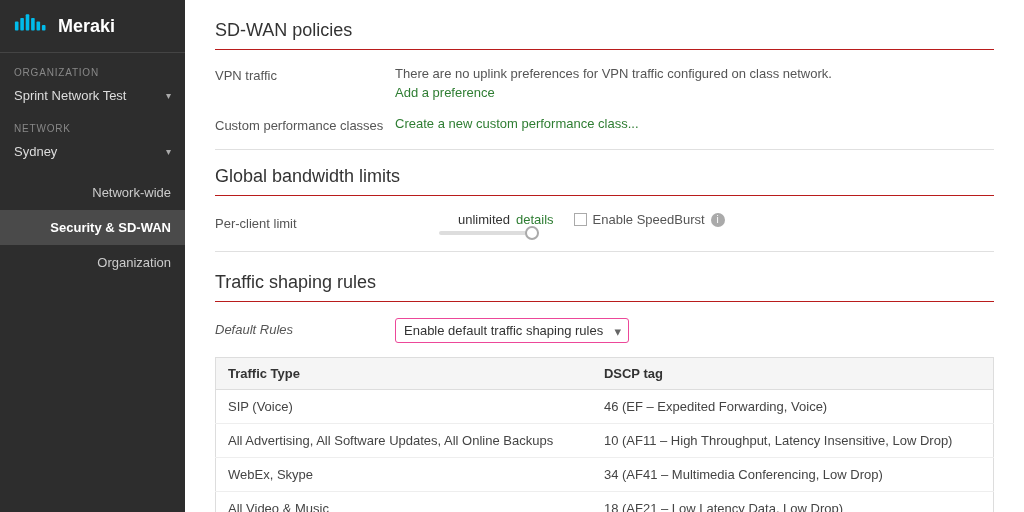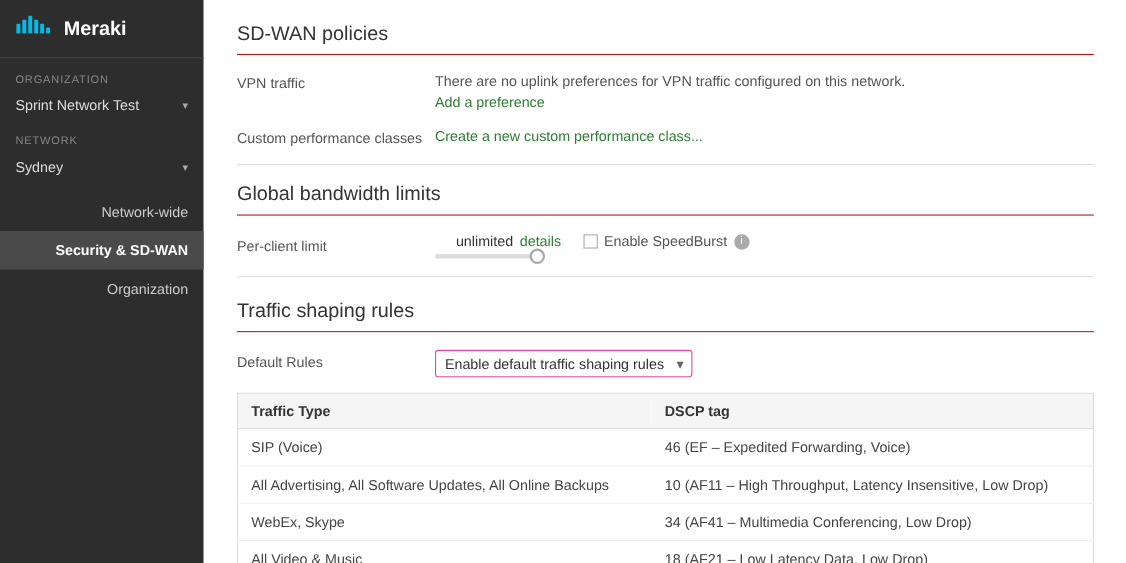--- a/index.html
+++ b/index.html
@@ -108,20 +108,21 @@
       border: none;
       border-top: 1px solid #e0e0e0;
       margin: 16px 0;
     }
 
     
     .bandwidth-row {
       display: flex;
       align-items: center;
       margin-bottom: 8px;
+      gap: 44px;
     }
     .bw-label { width: 180px; min-width: 180px; color: #555; font-size: 13px; }
     .bw-value { font-size: 13px; color: #333; margin-right: 6px; margin-left: 19px; }
     .bw-details-link { color: #2e7d32; text-decoration: none; margin-right: 20px; cursor: pointer; }
 
     .slider-container {
       width: 100px;
       margin-top: 2px;
     }
     .slider-track {
@@ -169,21 +170,21 @@
       cursor: pointer;
     }
 
     
     .traffic-section { margin-top: 20px; }
     .default-rules-row {
       display: flex;
       align-items: flex-start;
       margin-bottom: 14px;
     }
-    .dr-label { width: 180px; min-width: 180px; color: #555; font-size: 13px; padding-top: 4px; }
+    .dr-label { width: 180px; min-width: 180px; color: #555; font-size: 13px; padding-top: 4px; font-style: italic; }
     .dr-select {
       padding: 4px 24px 4px 8px;
       border: 1px solid #ec4899;
       border-radius: 3px;
       font-size: 13px;
       color: #333;
       background: #fff;
       appearance: none;
       -webkit-appearance: none;
       cursor: pointer;
@@ -274,21 +275,21 @@
   </div>
 </nav>
 
 <main id="main">
 
   <h2 class="section-title">SD-WAN policies</h2>
 
   <div class="policy-row">
     <div class="policy-label">VPN traffic</div>
     <div class="policy-content">
-      <p>There are no uplink preferences for VPN traffic configured on this network.</p>
+      <p>There are no uplink preferences for VPN traffic configured on class network.</p>
       <a class="link-green">Add a preference</a>
     </div>
   </div>
 
   <div class="policy-row">
     <div class="policy-label">Custom performance classes</div>
     <div class="policy-content">
       <a class="link-green">Create a new custom performance class...</a>
     </div>
   </div>

